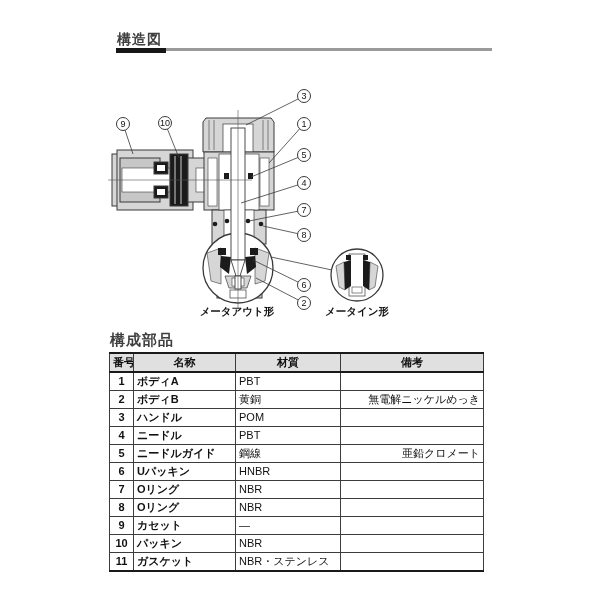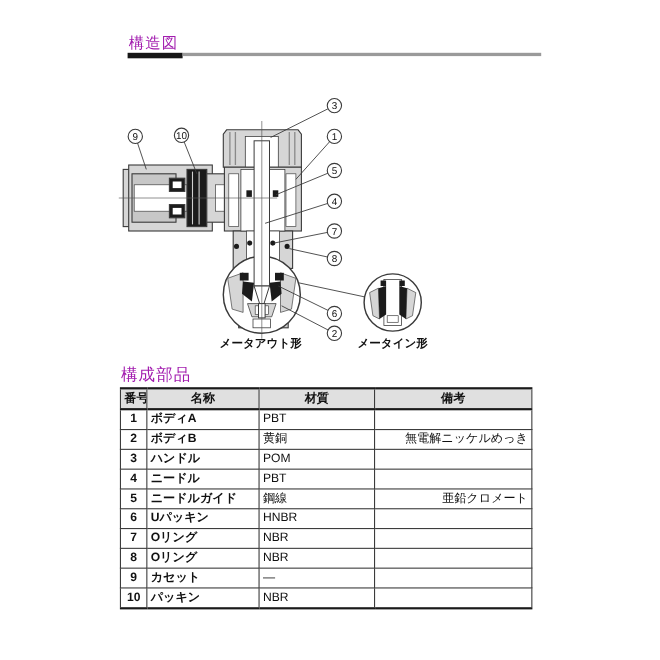--- a/index.html
+++ b/index.html
@@ -2,21 +2,21 @@
 <html><head>
 <meta charset="utf-8">
 <style>
   html,body{margin:0;padding:0;}
   body{
     width:600px;height:600px;background:#ffffff;
     font-family:"Liberation Sans","DejaVu Sans",sans-serif;
     color:#1a1a1a;position:relative;overflow:hidden;
   }
   .abs{position:absolute;}
-  .sec-title{font-weight:normal;color:#a21caf;}
+  .sec-title{font-weight:bold;color:#404040;}
   #title-structure{left:117px;top:31px;font-size:14px;letter-spacing:1px;}
   #rule-black{left:116px;top:48px;width:50px;height:5px;background:#161616;}
   #rule-gray{left:166px;top:48px;width:326px;height:3px;background:#9a9a9a;}
   #seal-lines{left:117px;top:72px;font-size:11.5px;font-weight:bold;line-height:14px;color:#222;}
   #diagram-svg{left:100px;top:70px;}
   #title-parts{left:110px;top:331px;font-size:15px;letter-spacing:1px;}
   table#parts{
     position:absolute;left:109px;top:352px;width:374px;
     border-collapse:collapse;table-layout:fixed;font-size:11px;color:#111;
   }
@@ -258,14 +258,20 @@
         <td class="c1">カセット</td>
         <td class="c2">—</td>
         <td class="c3"></td>
       </tr>
       <tr>
         <td class="c0">10</td>
         <td class="c1">パッキン</td>
         <td class="c2">NBR</td>
         <td class="c3"></td>
       </tr>
+      <tr>
+        <td class="c0">11</td>
+        <td class="c1">ガスケット</td>
+        <td class="c2">NBR・ステンレス</td>
+        <td class="c3"></td>
+      </tr>
     </tbody>
 </table>
 
 </body></html>

